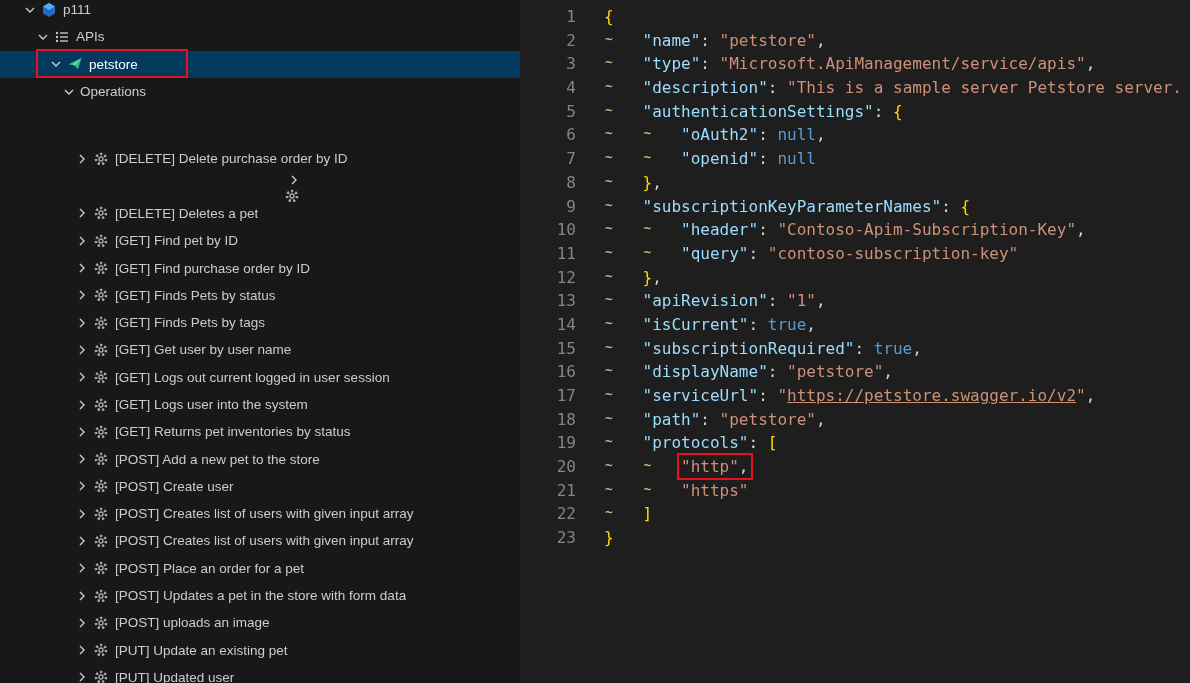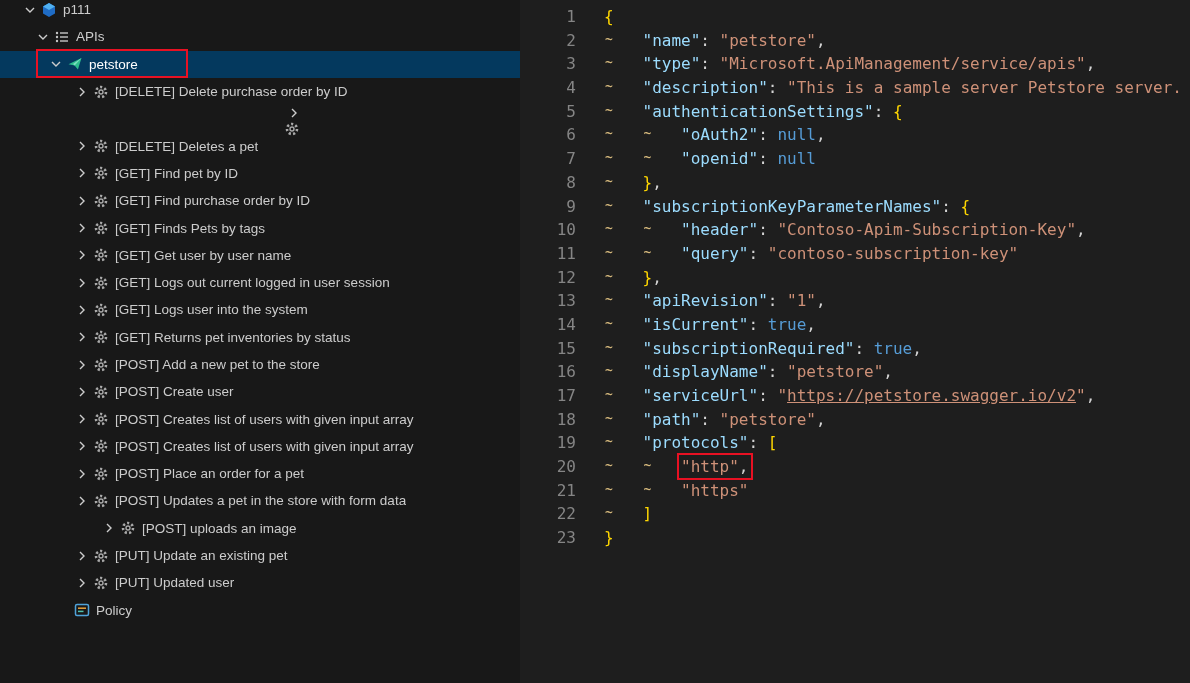--- a/index.html
+++ b/index.html
@@ -83,21 +83,29 @@
             </svg>
           </span>
           <span class="ticon">
             <svg viewBox="0 0 16 16">
               <path d="M1.5 8.2L14.5 2l-3.6 11.6-3.3-4.2z" fill="#2dbe8d"></path>
               <path d="M7.6 9.4L14.5 2 6 8z" fill="#7fe0c0"></path>
             </svg>
           </span>
           <span class="lbl">petstore</span>
         </div>
-        <div class="row" style="padding-left: 74px;">
+        <div class="row" style="padding-left: 61px;">
+          <span class="chev">
+            <svg viewBox="0 0 16 16">
+              <path d="M4 6l4 4 4-4" fill="none" stroke="#cccccc" stroke-width="1.4"></path>
+            </svg>
+          </span>
+          <span class="lbl">Operations</span>
+        </div>
+        <div class="row" style="padding-left: 74px; margin-top: 40px;">
           <span class="chev">
             <svg viewBox="0 0 16 16">
               <path d="M6 4l4 4-4 4" fill="none" stroke="#cccccc" stroke-width="1.4"></path>
             </svg>
           </span>
           <span class="ticon">
             <svg viewBox="0 0 16 16">
               <circle cx="8" cy="8" r="5" fill="none" stroke="#a9a9a9" stroke-width="2.6" stroke-dasharray="2.2 2.2"></circle>
               <circle cx="8" cy="8" r="2" fill="none" stroke="#a9a9a9" stroke-width="1.4"></circle>
             </svg>
@@ -165,20 +173,34 @@
             <svg viewBox="0 0 16 16">
               <path d="M6 4l4 4-4 4" fill="none" stroke="#cccccc" stroke-width="1.4"></path>
             </svg>
           </span>
           <span class="ticon">
             <svg viewBox="0 0 16 16">
               <circle cx="8" cy="8" r="5" fill="none" stroke="#a9a9a9" stroke-width="2.6" stroke-dasharray="2.2 2.2"></circle>
               <circle cx="8" cy="8" r="2" fill="none" stroke="#a9a9a9" stroke-width="1.4"></circle>
             </svg>
           </span>
+          <span class="lbl">[GET] Finds Pets by status</span>
+        </div>
+        <div class="row" style="padding-left: 74px;">
+          <span class="chev">
+            <svg viewBox="0 0 16 16">
+              <path d="M6 4l4 4-4 4" fill="none" stroke="#cccccc" stroke-width="1.4"></path>
+            </svg>
+          </span>
+          <span class="ticon">
+            <svg viewBox="0 0 16 16">
+              <circle cx="8" cy="8" r="5" fill="none" stroke="#a9a9a9" stroke-width="2.6" stroke-dasharray="2.2 2.2"></circle>
+              <circle cx="8" cy="8" r="2" fill="none" stroke="#a9a9a9" stroke-width="1.4"></circle>
+            </svg>
+          </span>
           <span class="lbl">[GET] Finds Pets by tags</span>
         </div>
         <div class="row" style="padding-left: 74px;">
           <span class="chev">
             <svg viewBox="0 0 16 16">
               <path d="M6 4l4 4-4 4" fill="none" stroke="#cccccc" stroke-width="1.4"></path>
             </svg>
           </span>
           <span class="ticon">
             <svg viewBox="0 0 16 16">
@@ -307,21 +329,21 @@
             </svg>
           </span>
           <span class="ticon">
             <svg viewBox="0 0 16 16">
               <circle cx="8" cy="8" r="5" fill="none" stroke="#a9a9a9" stroke-width="2.6" stroke-dasharray="2.2 2.2"></circle>
               <circle cx="8" cy="8" r="2" fill="none" stroke="#a9a9a9" stroke-width="1.4"></circle>
             </svg>
           </span>
           <span class="lbl">[POST] Updates a pet in the store with form data</span>
         </div>
-        <div class="row" style="padding-left: 74px; margin-left: 27px;">
+        <div class="row" style="padding-left: 74px;">
           <span class="chev">
             <svg viewBox="0 0 16 16">
               <path d="M6 4l4 4-4 4" fill="none" stroke="#cccccc" stroke-width="1.4"></path>
             </svg>
           </span>
           <span class="ticon">
             <svg viewBox="0 0 16 16">
               <circle cx="8" cy="8" r="5" fill="none" stroke="#a9a9a9" stroke-width="2.6" stroke-dasharray="2.2 2.2"></circle>
               <circle cx="8" cy="8" r="2" fill="none" stroke="#a9a9a9" stroke-width="1.4"></circle>
             </svg>

